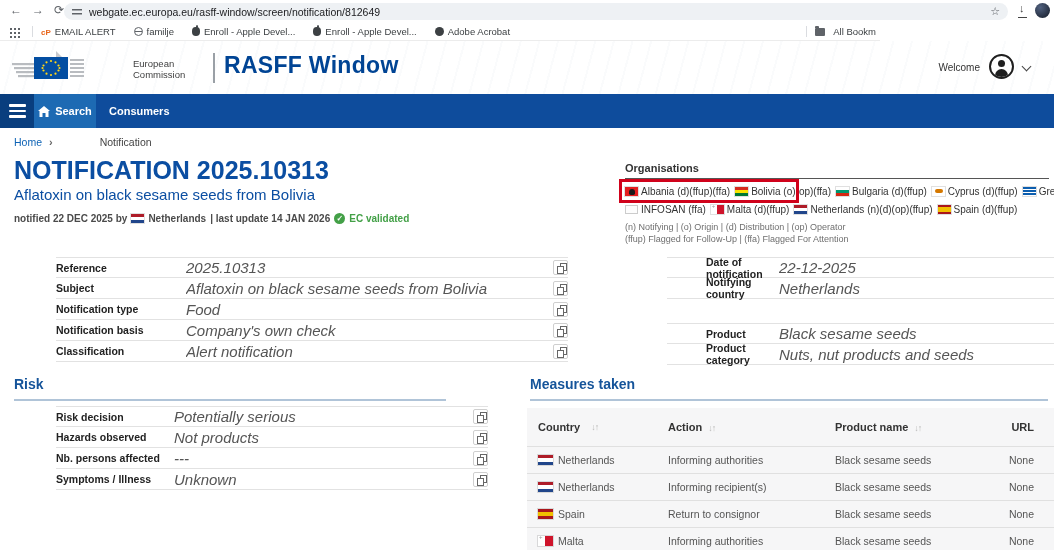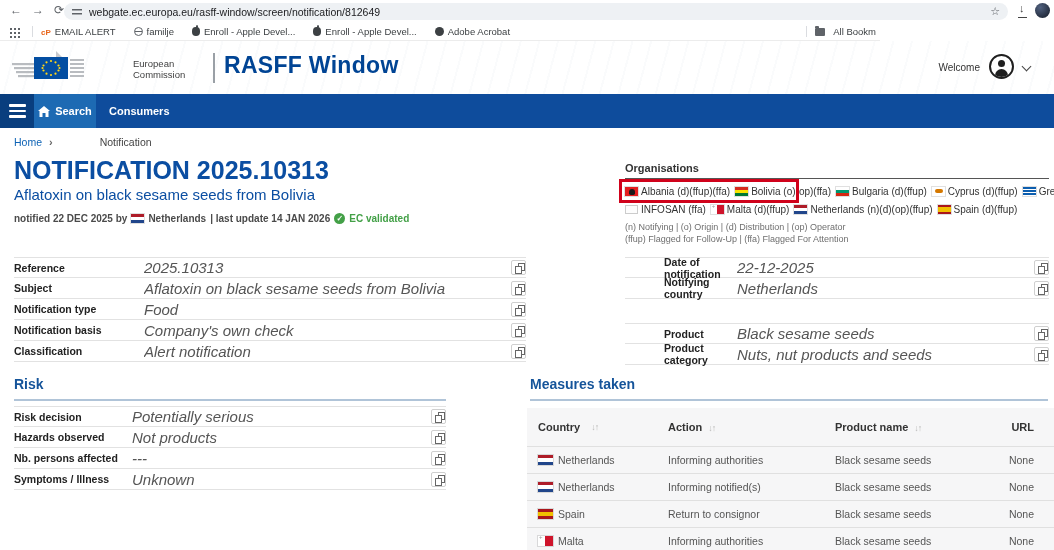--- a/index.html
+++ b/index.html
@@ -98,21 +98,21 @@
   
   .orgs { position:absolute; left:625px; top:162px; width:424px; }
   .orgs-title { font-size:11px; font-weight:bold; color:#333; padding-bottom:4px; border-bottom:1px solid #555; }
   .org-row { display:flex; align-items:center; gap:5px; margin-top:7px; font-size:10px; color:#333; flex-wrap:nowrap; }
   .org-item { display:flex; align-items:center; gap:3px; white-space:nowrap; cursor:pointer; }
   .legend { margin-top:7px; font-size:9px; color:#6f6f6f; line-height:11.5px; }
   .annot-box { position:absolute; left:619px; top:179px; width:180px; height:24px;
     border:3px solid #d0021b; pointer-events:none; z-index:50; }
 
   
-  .dtable { position:absolute; }
+  .dtable { position:absolute;margin-left:42px; }
   .drow { display:flex; align-items:center; height:21px; border-bottom:1px solid #e2e2e2; }
   .drow:first-child { border-top:1px solid #e2e2e2; }
   .d-label { font-size:10.5px; font-weight:bold; color:#222; }
   .d-value { flex:1; font-size:15px; color:#555; white-space:nowrap; overflow:hidden;font-style:italic; }
   .lw130 .d-label { flex:0 0 130px; }
   .lw112 .d-label { flex:0 0 112px;padding-left:39px; }
   .lw118 .d-label { flex:0 0 118px; }
   .copy-btn { flex:0 0 15px; height:15px; border:1px solid #cfcfcf; border-radius:2px; background:#fff;
     position:relative; cursor:pointer; }
   .copy-glyph { position:absolute; left:3px; top:2px; width:9px; height:10px; }
@@ -430,21 +430,21 @@
       </span>
     <span class="mcol2">Informing authorities</span>
     <span class="mcol3">Black sesame seeds</span>
     <span class="mcol4">None</span>
   </div>
   <div class="mrow mdata">
     <span class="mcol1">
         <span class="flag flag-nl"></span>
         <span>Netherlands</span>
       </span>
-    <span class="mcol2">Informing notified(s)</span>
+    <span class="mcol2">Informing recipient(s)</span>
     <span class="mcol3">Black sesame seeds</span>
     <span class="mcol4">None</span>
   </div>
   <div class="mrow mdata">
     <span class="mcol1">
         <span class="flag flag-es"></span>
         <span>Spain</span>
       </span>
     <span class="mcol2">Return to consignor</span>
     <span class="mcol3">Black sesame seeds</span>

